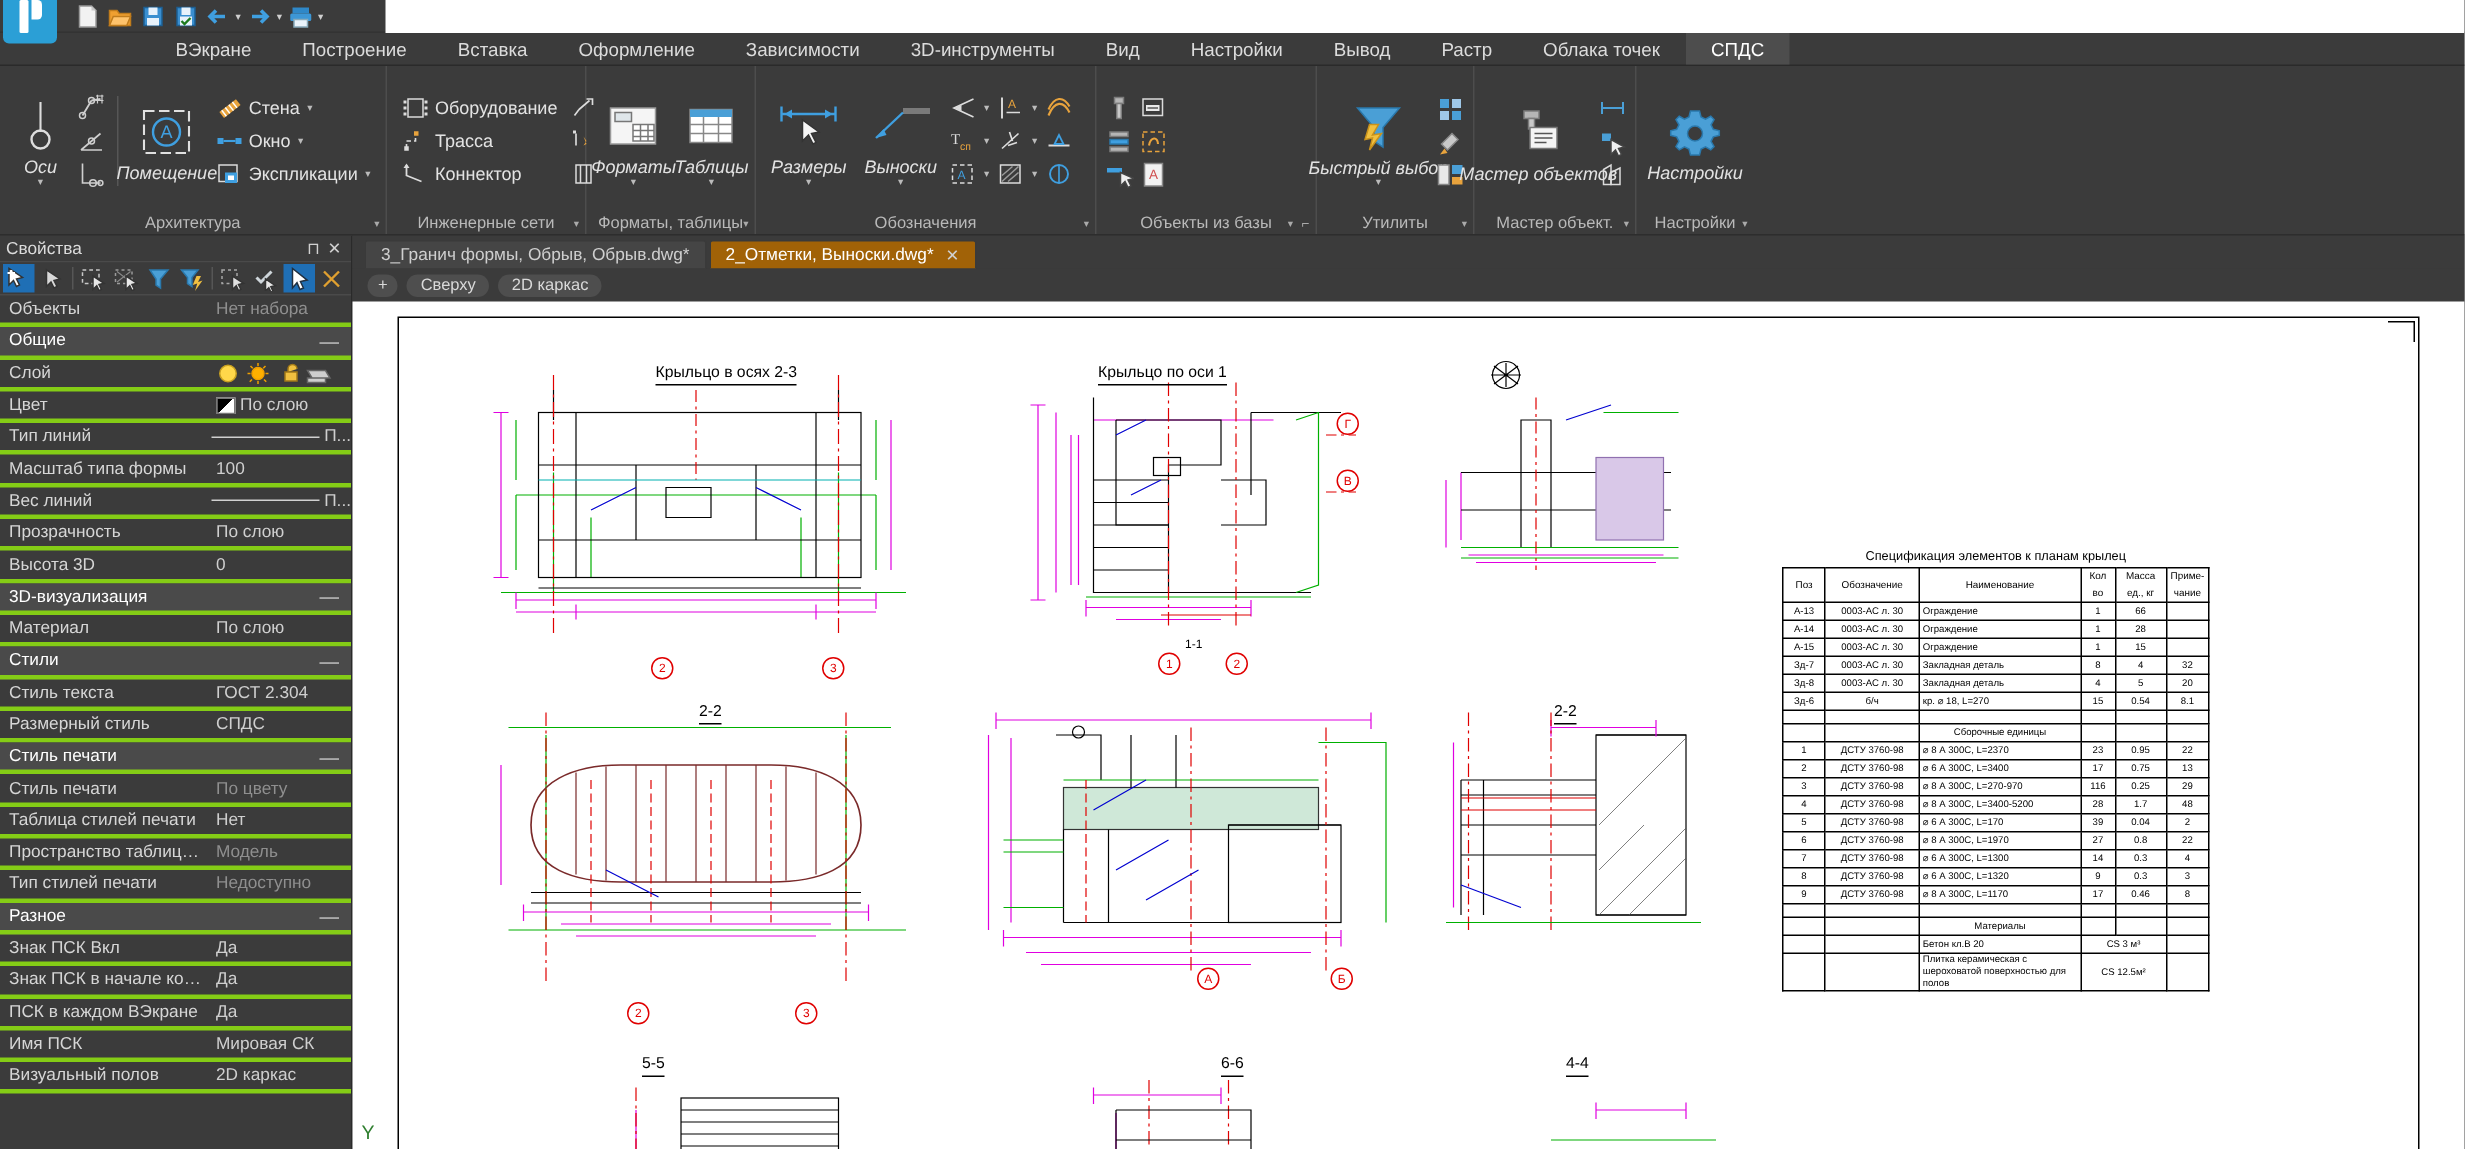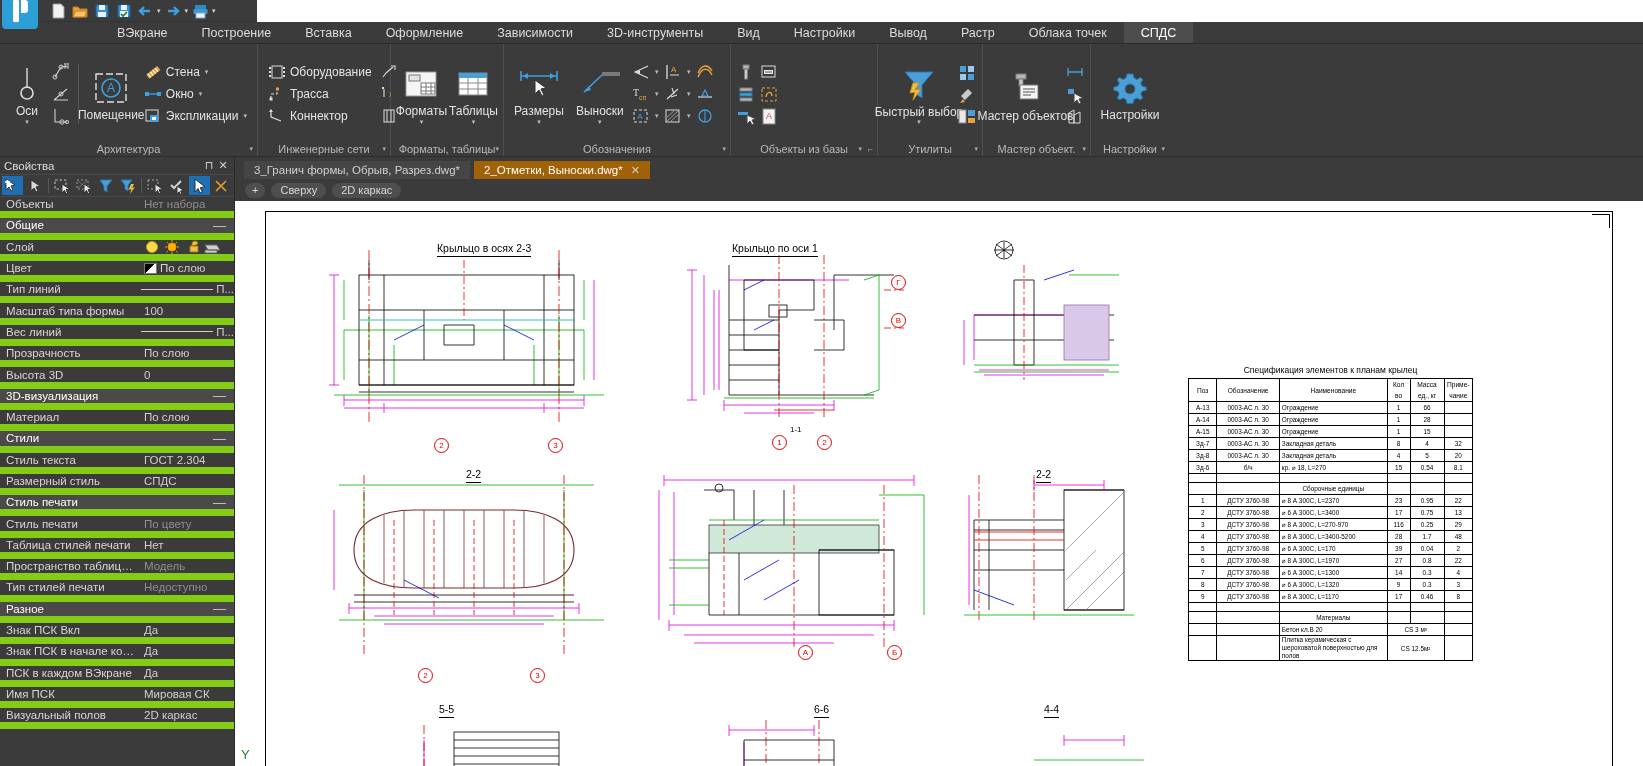--- a/index.html
+++ b/index.html
@@ -86,21 +86,21 @@
   }
   .rgroup-title .gcaret { position: absolute; right: 4px; font-size: 7px; color: #aaa;}
   .rgroup-title .gdialog { position: absolute; right: 4px; font-size: 9px; color: #aaa;}
 
   .bigbtn {
     display: flex; flex-direction: column; align-items: center;
     justify-content: flex-start;
     padding: 3px 6px 0; min-width: 46px; cursor: default;
   }
   .bigbtn .bi { height: 40px; display: flex; align-items: center; justify-content: center; }
-  .bigbtn .bl { font-size: 12px; color: #e2e2e2; text-align: right; line-height: 13px; white-space: nowrap;}
+  .bigbtn .bl { font-size: 12px; color: #e2e2e2; text-align: right; line-height: 13px; white-space: nowrap; font-style: italic;}
   .bigbtn .bc { font-size: 7px; color: #bbb; line-height: 8px; }
 
   .smallcol { display: flex; flex-direction: column; justify-content: space-between; gap: 2px; padding: 0 3px;}
   .smallbtn {
     display: flex; align-items: center; gap: 4px;
     padding: 1px 3px; cursor: default; white-space: nowrap;
   }
   .smallbtn .si { width: 18px; height: 18px; display:flex; align-items:center; justify-content:center; }
   .smallbtn .sl { font-size: 12px; color: #e3e3e3; }
   .smallbtn .sc { font-size: 7px; color: #bbb; margin-left: 1px;}
@@ -125,21 +125,21 @@
   .props-head .pbtn { width: 14px; text-align: center; color: #d0d0d0; font-size: 11px; }
   .props-tools {
     height: 22px; display: flex; align-items: center; gap: 1px;
     padding: 0 2px; border-bottom: 1px solid #4a4a4a; background: #3b3b3b;
   }
   .ptool { width: 21px; height: 19px; display:flex;align-items:center;justify-content:center;}
   .ptool.sel { background: #1f6fb5; }
   .ptool-sep { width: 1px; height: 15px; background: #565656; margin: 0 2px;}
   .prow {
     height: 21.3px; display: flex; align-items: center;
-    border-bottom: 7px solid #84cc16; font-size: 11.5px;
+    border-bottom: 3px solid #84cc16; font-size: 11.5px;
   }
   .prow .pk { width: 140px; padding-left: 6px; color: #d6d6d6; overflow: hidden;
               white-space: nowrap; text-overflow: ellipsis;}
   .prow .pv { flex: 1; padding-left: 4px; color: #cfcfcf; display:flex; align-items:center; gap:3px;}
   .prow .pv.dim { color: #8f8f8f; }
   .prow.section { background: #4a4a4a; }
   .prow.section .pk { color: #ffffff; }
   .prow.section .minus { margin-left: auto; margin-right: 8px; color: #ccc; font-size: 13px;}
   .swatch-bylayer { width: 13px; height: 11px; background: #fff; position: relative; display:inline-block;
                     border:1px solid #777;}
@@ -936,21 +936,21 @@
         <div class="prow">
           <div class="pk">Визуальный полов</div>
           <div class="pv">2D каркас</div>
         </div>
       </div>
   </div>
 
   <div class="docarea">
     <div class="doctabs">
       <div class="dtab">
-        <span>3_Гранич формы, Обрыв, Разрез.dwg*</span>
+        <span>3_Гранич формы, Обрыв, Обрыв.dwg*</span>
       </div>
       <div class="dtab active">
         <span>2_Отметки, Выноски.dwg*</span>
         <span class="dtab-close">✕</span>
       </div>
     </div>
     <div class="viewbar">
       <div class="vchip plus">+</div>
       <div class="vchip">Сверху</div>
       <div class="vchip">2D каркас</div>
@@ -1170,21 +1170,21 @@
               <g stroke="#e000e0">
                 <path d="M790,520 L850,520 M790,515 L790,526 M850,515 L850,526"></path>
               </g>
             </g>
           </svg>
 
           <div class="dtitle" style="left:163px;top:22px">Крыльцо в осях 2-3</div>
           <div class="dtitle" style="left:458px;top:22px">Крыльцо по оси 1</div>
           <div class="dtitle" style="left:192px;top:248px">2-2</div>
           <div class="dtitle" style="left:762px;top:248px">2-2</div>
-          <div class="dtitle" style="left:165px;top:483px">5-5</div>
+          <div class="dtitle" style="left:154px;top:483px">5-5</div>
           <div class="dtitle" style="left:540px;top:483px">6-6</div>
           <div class="dtitle" style="left:770px;top:483px">4-4</div>
 
           <div class="bub" style="left:160px;top:218px">2</div>
           <div class="bub" style="left:274px;top:218px">3</div>
           <div class="bub" style="left:498px;top:215px">1</div>
           <div class="bub" style="left:543px;top:215px">2</div>
           <div class="bub" style="left:617px;top:55px">Г</div>
           <div class="bub" style="left:617px;top:93px">В</div>
           <div class="bub" style="left:144px;top:448px">2</div>

